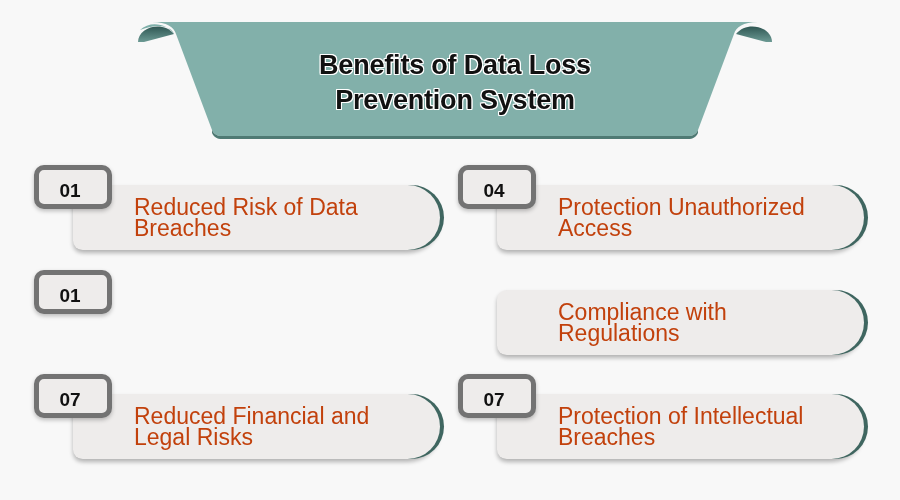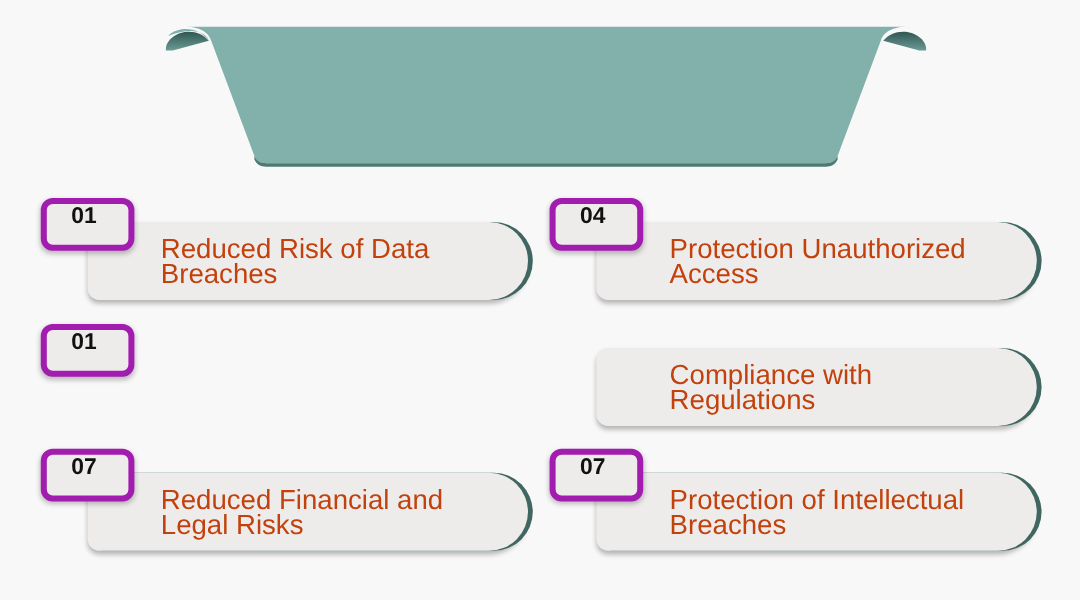--- a/index.html
+++ b/index.html
@@ -22,23 +22,23 @@
     position: absolute; left: 39px; top: 20px; width: 367px; height: 65px;
     background: #eeeceb;
     border-radius: 12px 40px 40px 12px;
     box-shadow: 4px 0 0 0 #3f6660, 0 3px 4px rgba(0,0,0,0.28);
     display: flex; align-items: center;
     padding-left: 61px; padding-right: 28px;
   }
   .pill-text { font-size: 23px; font-weight: 400; color: #c2410c; line-height: 21px; }
   .badge {
     position: absolute; left: 0; top: 0; width: 78px; height: 44px;
-    background: #eeeceb; border: 5px solid #a21caf; border-radius: 10px;
+    background: #eeeceb; border: 5px solid #737373; border-radius: 10px;
     box-shadow: 0 2px 4px rgba(0,0,0,0.25);
-    display: flex; align-items: flex-start; justify-content: center;
+    display: flex; align-items: flex-end; justify-content: center;
     padding-right: 6px; padding-bottom: 2px;
   }
   .badge-num { font-size: 19px; font-weight: 700; color: #111; }
 </style>
 </head>
 <body>
 
 <div class="banner-wrap">
   <svg width="634" height="140" viewBox="0 0 634 140">
     <defs>
@@ -51,20 +51,24 @@
         <stop offset="1" stop-color="rgba(0,0,0,0)"></stop>
       </radialGradient>
     </defs>
     <ellipse cx="317" cy="112" rx="230" ry="22" fill="url(#shadow)"></ellipse>
     <path d="M0 20 C0 5, 25 -2, 36 12 L6 20 Z" fill="url(#foldL)"></path>
     <path d="M634 20 C634 5, 609 -2, 598 12 L628 20 Z" fill="url(#foldL)"></path>
     <path d="M36 12 C30 2, 12 -2, 2 8 C22 0, 34 5, 36 12 Z" fill="#7fb0aa"></path>
     <path d="M14 0 L620 0 C605 0, 598 5, 596 12 L560 108 C558 112, 555 114, 550 114 L84 114 C79 114, 76 112, 74 108 L38 12 C36 5, 29 0, 14 0 Z" fill="#82b0aa"></path>
     <path d="M74 108 C76 112, 79 114, 84 114 L550 114 C555 114, 558 112, 560 108 L560 111 C558 115, 555 117, 550 117 L84 117 C79 117, 76 115, 74 111 Z" fill="#4f7a74"></path>
   </svg>
+  <div class="banner-title">
+    <span>Benefits of Data Loss</span>
+    <span>Prevention System</span>
+  </div>
 </div>
 
 <div class="card" style="left:34px; top:165px;">
   <div class="pill">
     <div class="pill-text">Reduced Risk of Data Breaches</div>
   </div>
   <div class="badge">
     <span class="badge-num">01</span>
   </div>
 </div>

